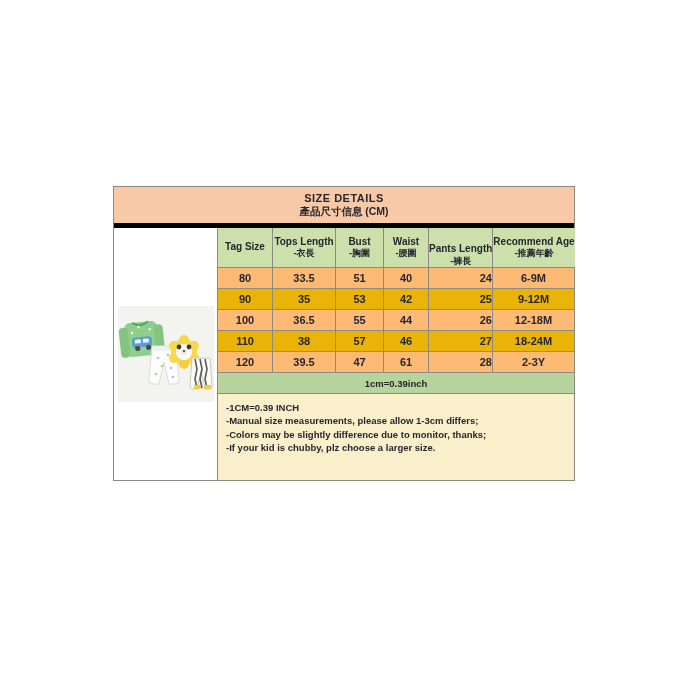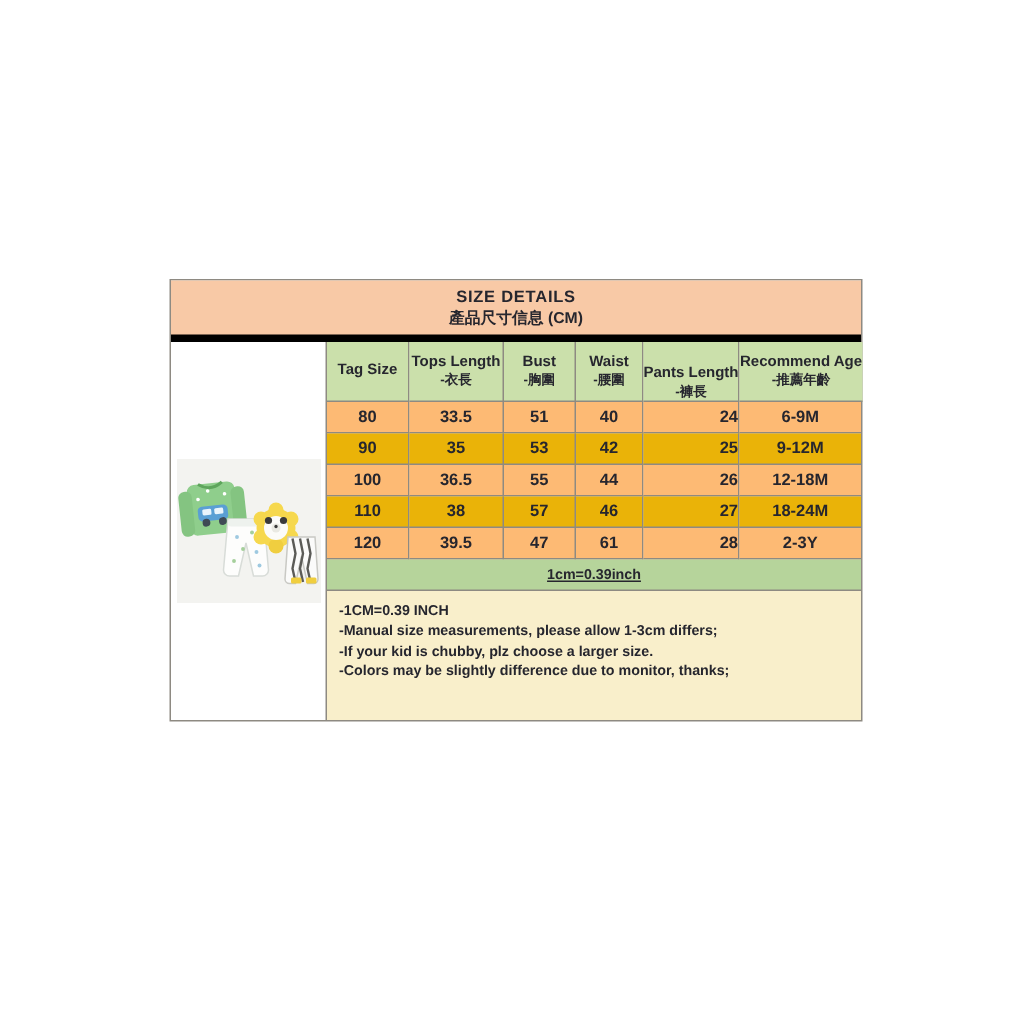--- a/index.html
+++ b/index.html
@@ -75,21 +75,21 @@
   .c-bust { flex: 0 0 48px; }
   .c-waist{ flex: 0 0 45px; }
   .c-pants{ flex: 0 0 64px; justify-content: flex-end; }
   .c-age  { flex: 1; }
 
   .unit-row {
     flex: 0 0 21px;
     background: #b6d49b;
     border-bottom: 1px solid #8e8a82;
     display: flex; align-items: center; justify-content: center;
-    font-size: 9.5px; font-weight: bold; text-decoration: underline;
+    font-size: 9.5px; font-weight: bold;
   }
 
   .attention {
     flex: 1;
     background: #f9efcb;
     padding: 7px 10px 4px 8px;
     overflow: hidden;
   }
   .attention-heading {
     color: #e2512d;
@@ -241,19 +241,19 @@
         <div class="cell c-waist">61</div>
         <div class="cell c-pants">28</div>
         <div class="cell c-age">2-3Y</div>
       </div>
 
       <div class="unit-row">1cm=0.39inch</div>
 
       <div class="attention">
         <div class="attention-line">-1CM=0.39 INCH</div>
         <div class="attention-line">-Manual size measurements, please allow 1-3cm differs;</div>
+        <div class="attention-line">-Colors may be slightly difference due to monitor, thanks;</div>
         <div class="attention-line">-If your kid is chubby, plz choose a larger size.</div>
-        <div class="attention-line">-Colors may be slightly difference due to monitor, thanks;</div>
       </div>
 
     </div>
   </div>
 </div>
 
 </body></html>

